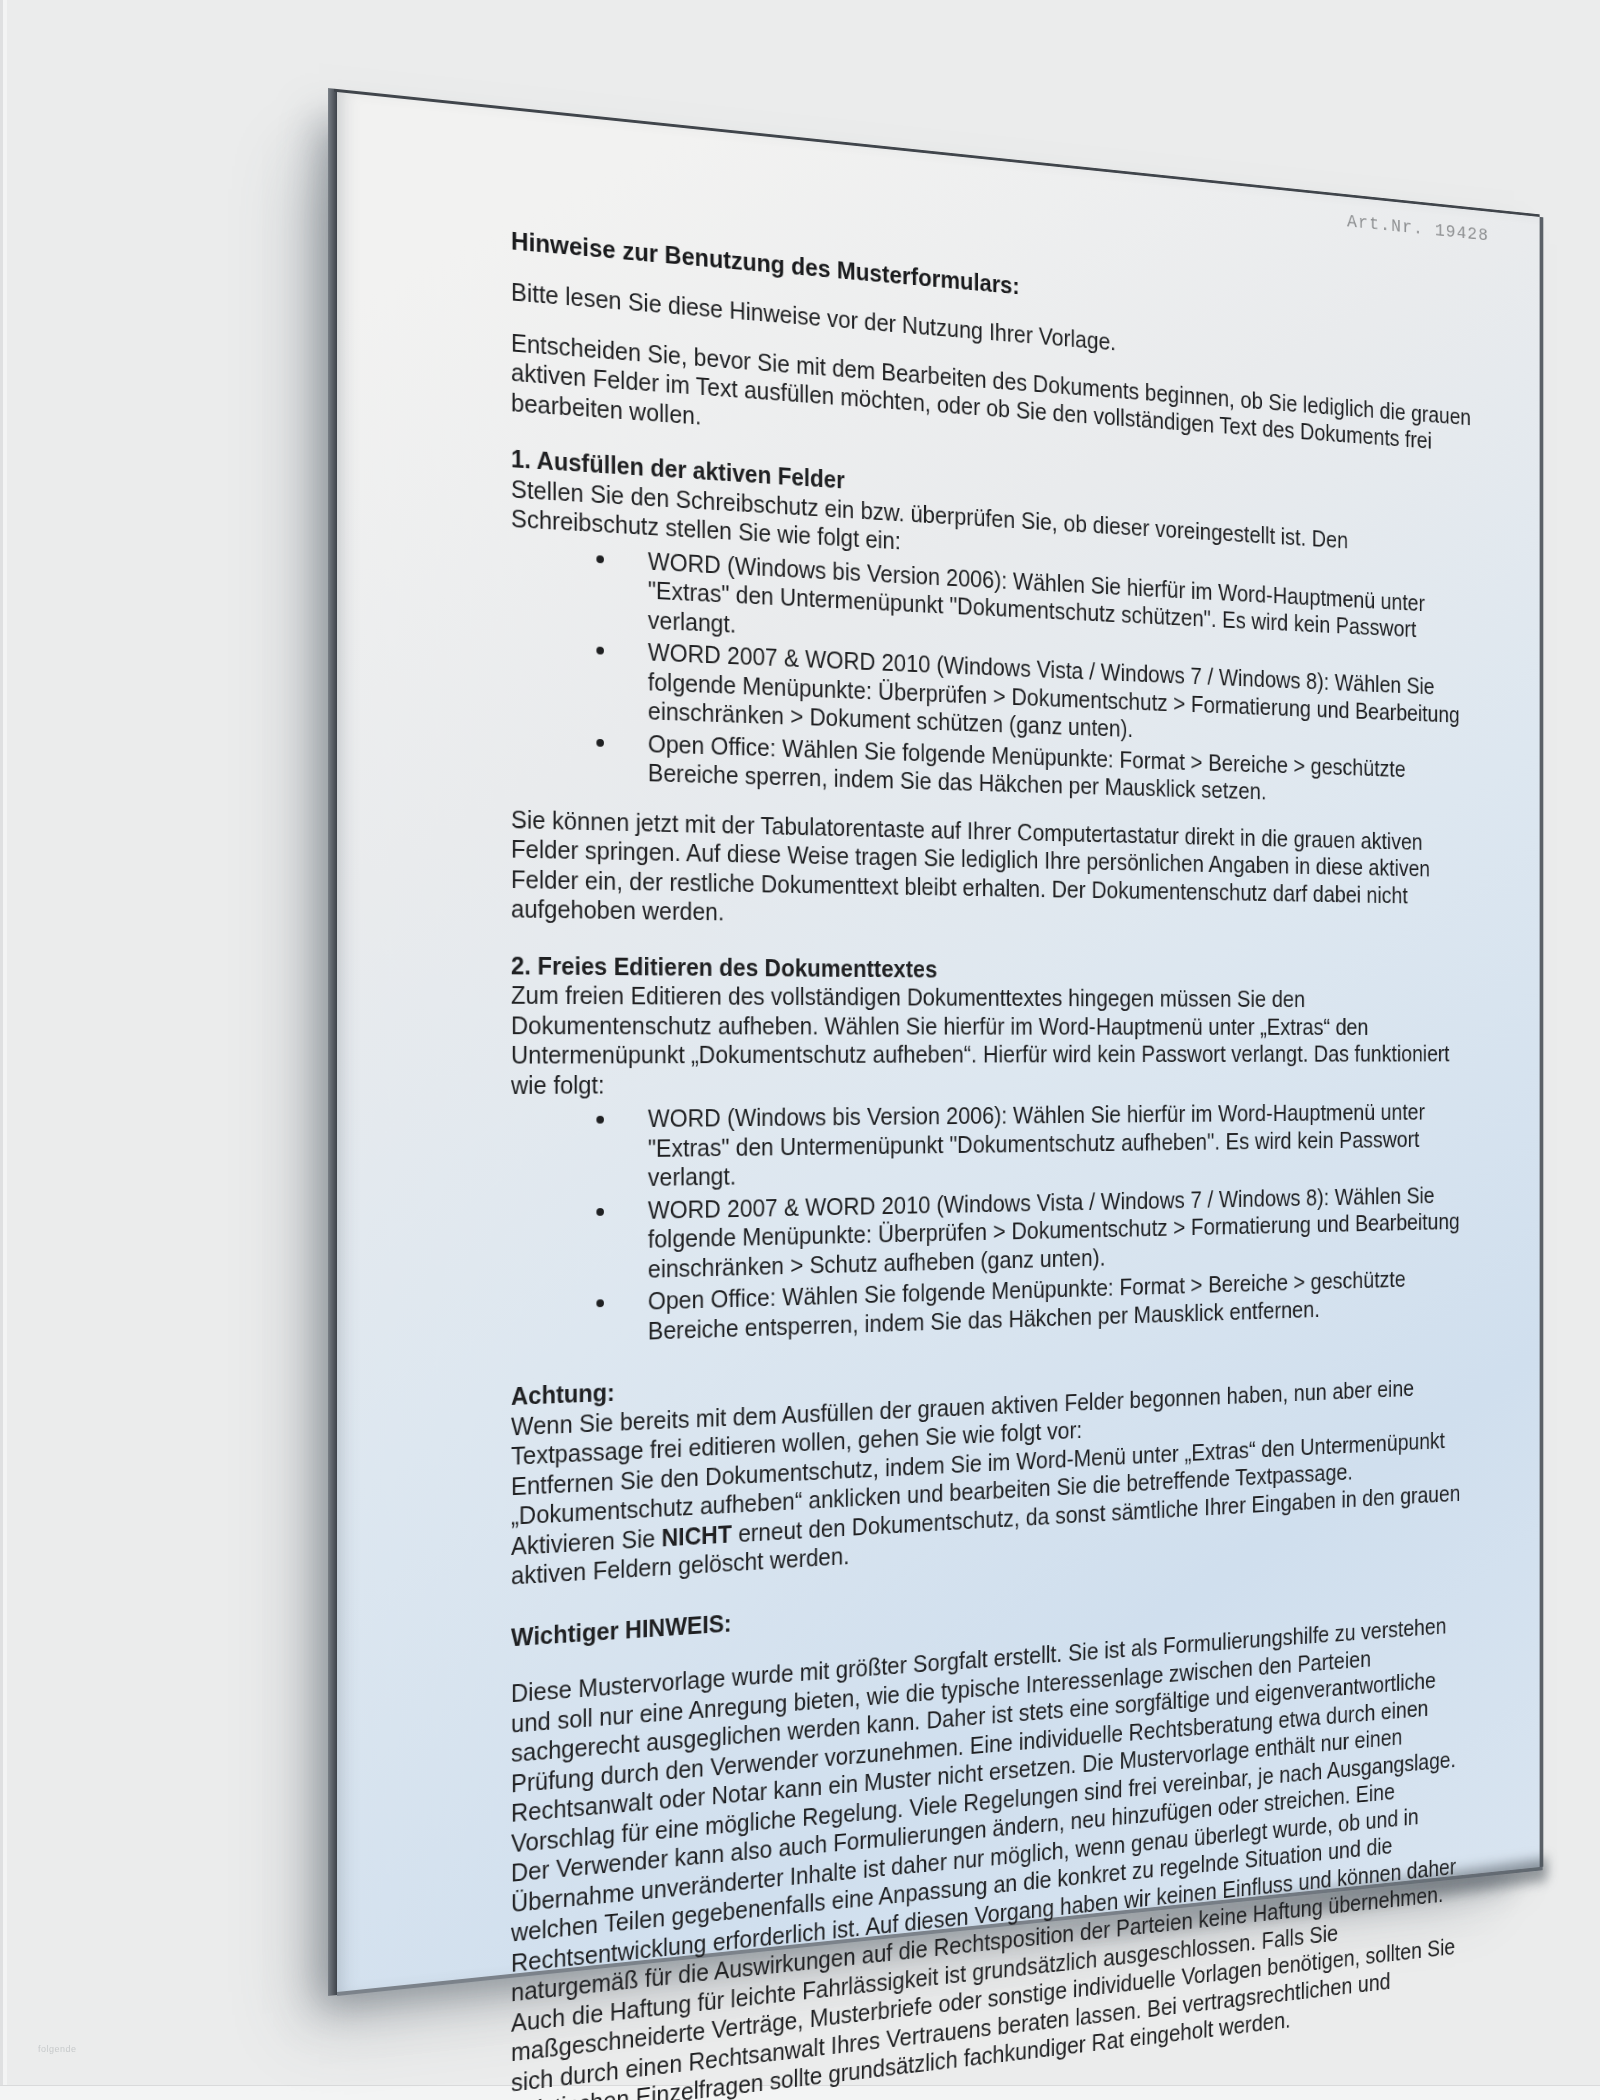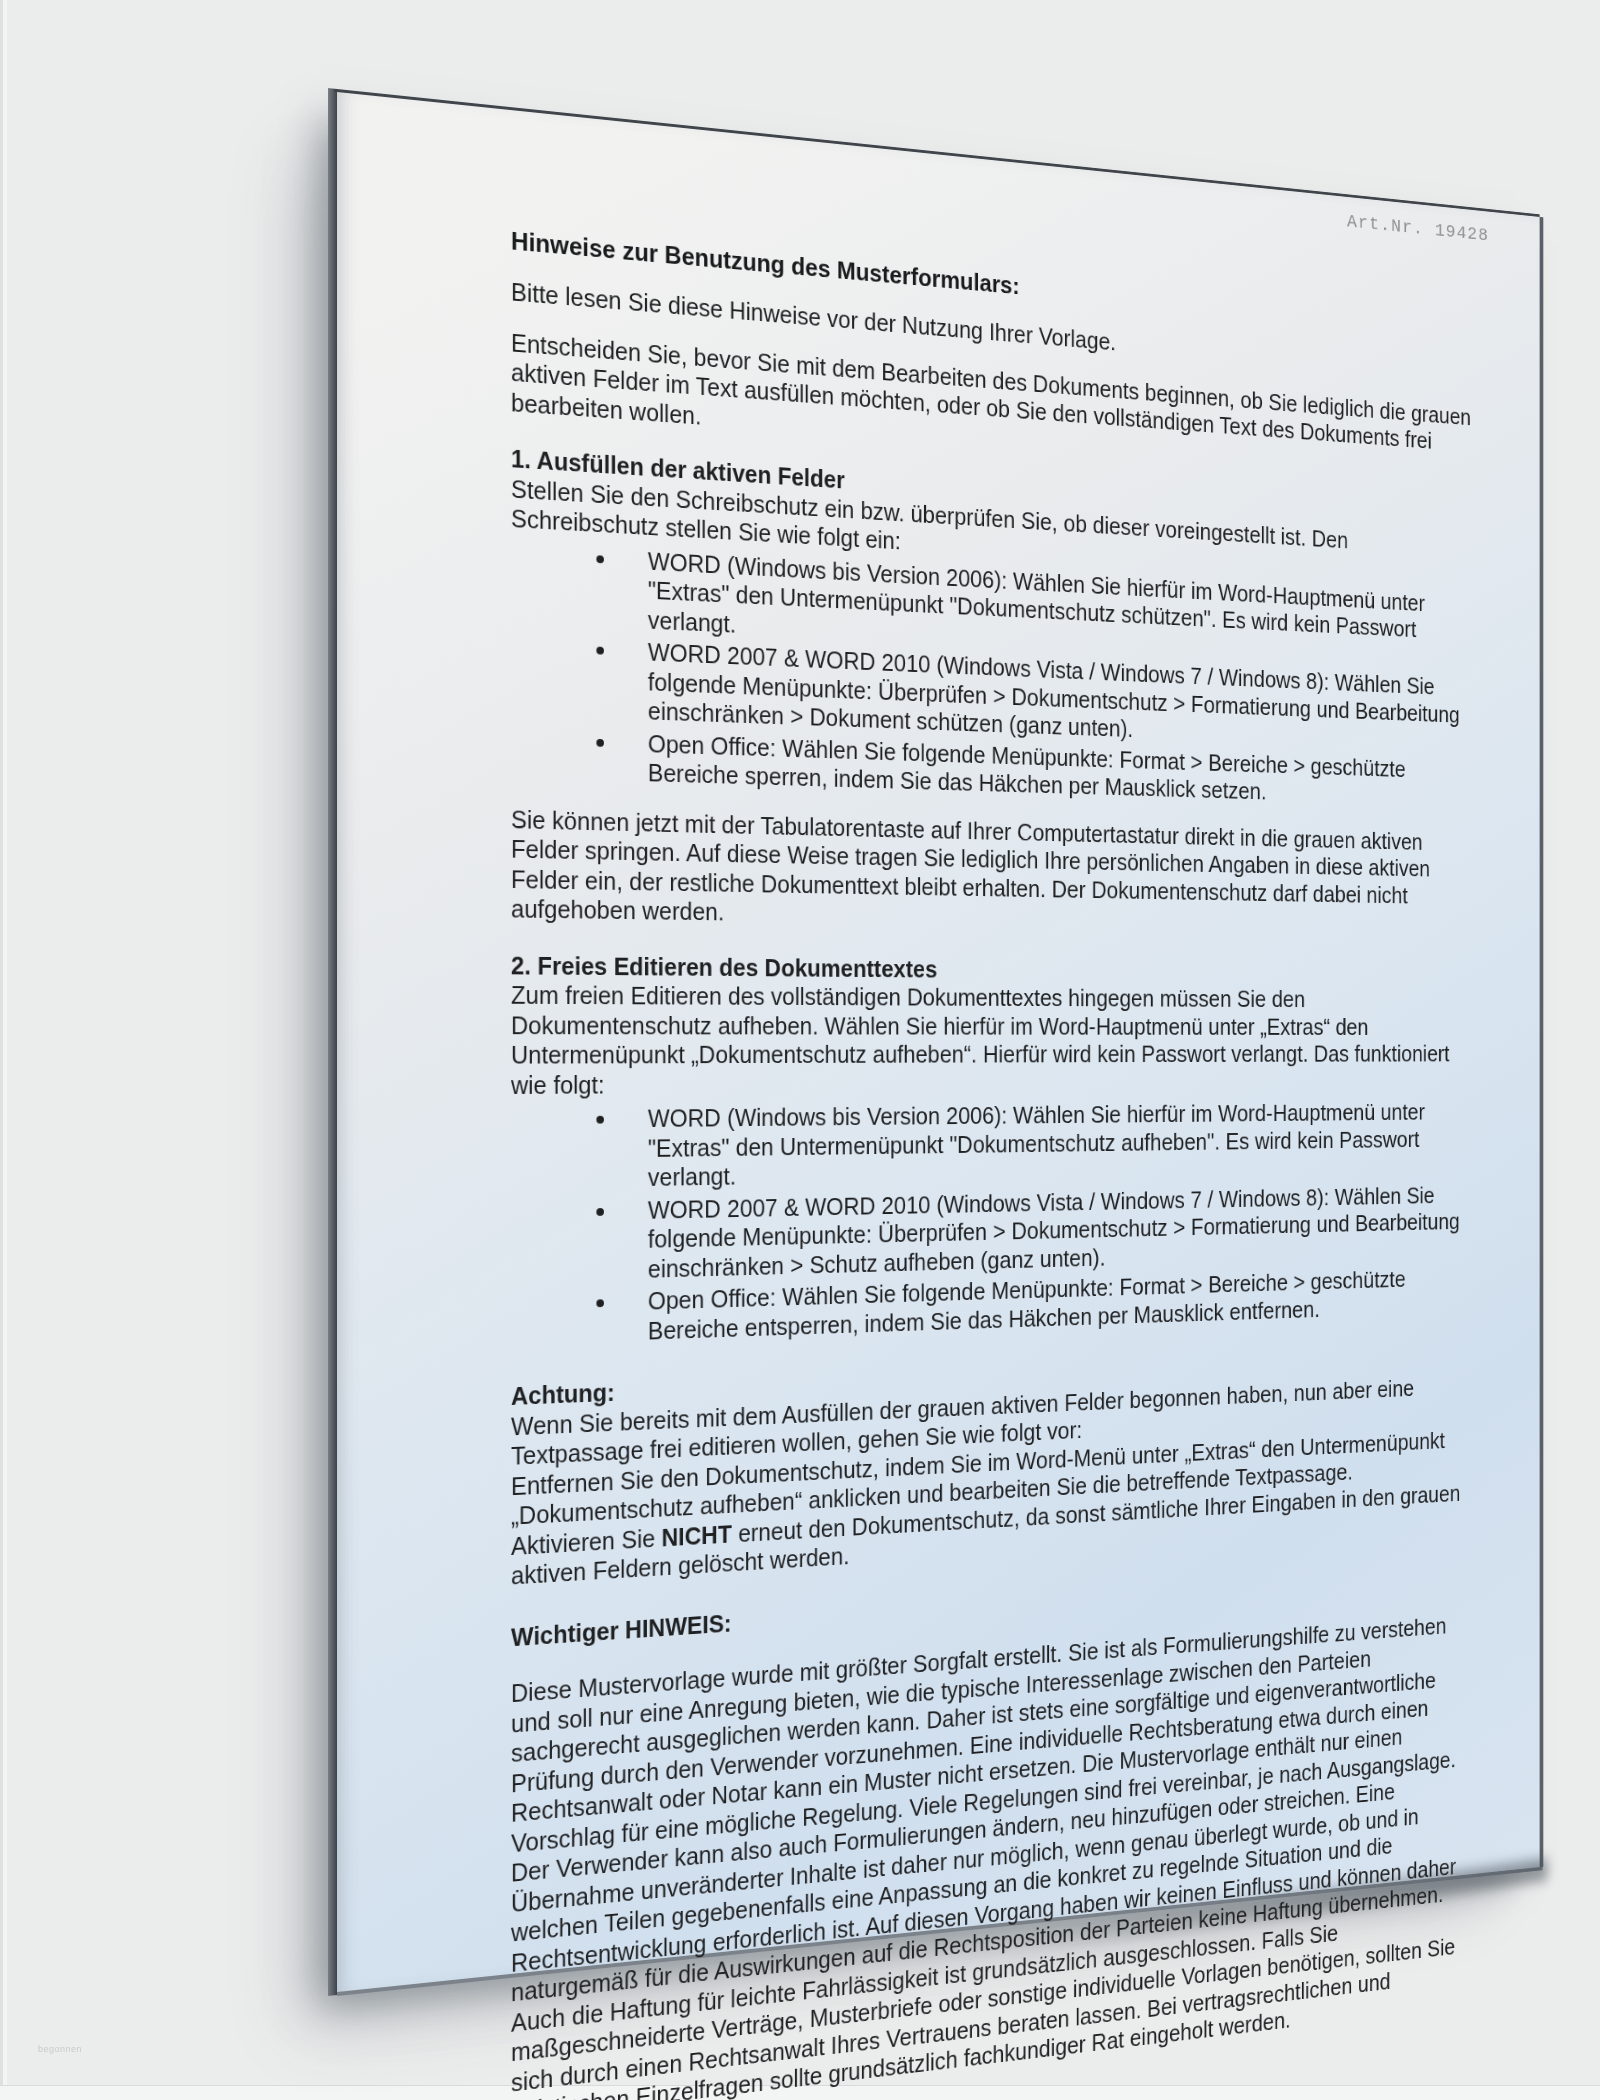--- a/index.html
+++ b/index.html
@@ -62,21 +62,21 @@
     content:"";position:absolute;left:90px;top:12px;width:8px;height:8px;border-radius:50%;background:#1f2022;
   }
   .bold-inline{font-weight:bold;}
 </style>
 </head>
 <body>
 
 <div class="seam-left"></div>
 <div class="seam-left2"></div>
 <div class="bottom-strip"></div>
-<div class="watermark">begonnen</div>
+<div class="watermark">folgende</div>
 
 <div class="page">
   <div class="edge edge-left"></div>
   <div class="edge edge-top"></div>
   <div class="edge edge-right"></div>
   <div class="edge edge-bottom"></div>
   <div class="curl-shadow"></div>
 
   <div class="artno">Art.Nr. 19428</div>
 

